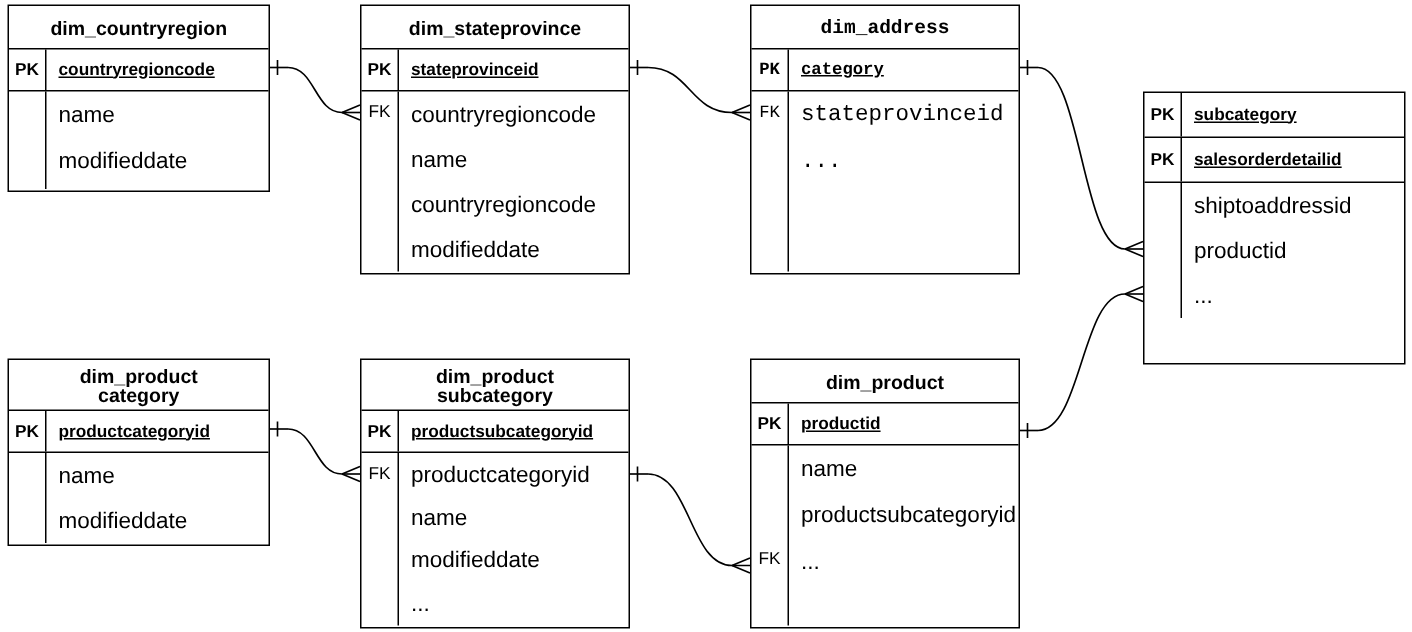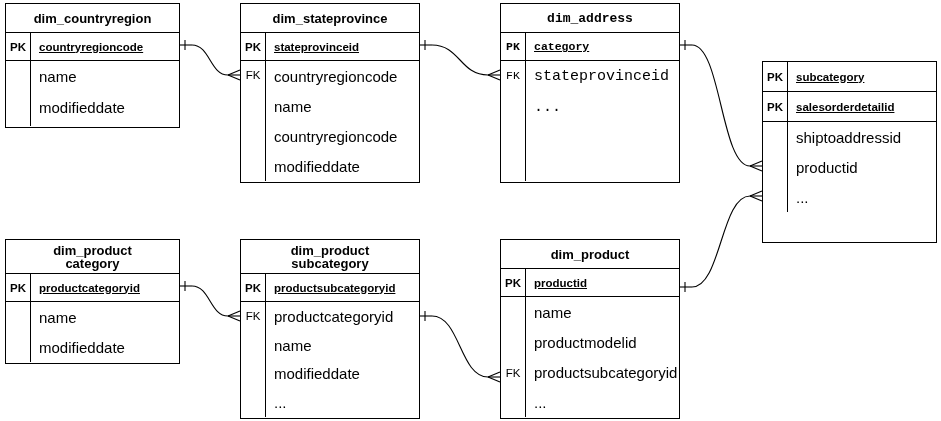--- a/index.html
+++ b/index.html
@@ -201,20 +201,19 @@
           <div class="fieldcol">
             <div class="pk-field">productid</div>
           </div>
         </div>
         <div class="body-sec" style="height: 120px;">
           <div class="keycol fk">
             <span style="margin-top: 70px;">FK</span>
           </div>
           <div class="fieldcol">
             <div class="attr" style="height: 31px;">name</div>
-            <div class="attr" style="height: 31px;">productmodelid</div>
             <div class="attr" style="height: 31px;">productsubcategoryid</div>
             <div class="attr" style="height: 31px;">...</div>
           </div>
         </div>
       </div>
     </div>
 </div>
 
 </body></html>

